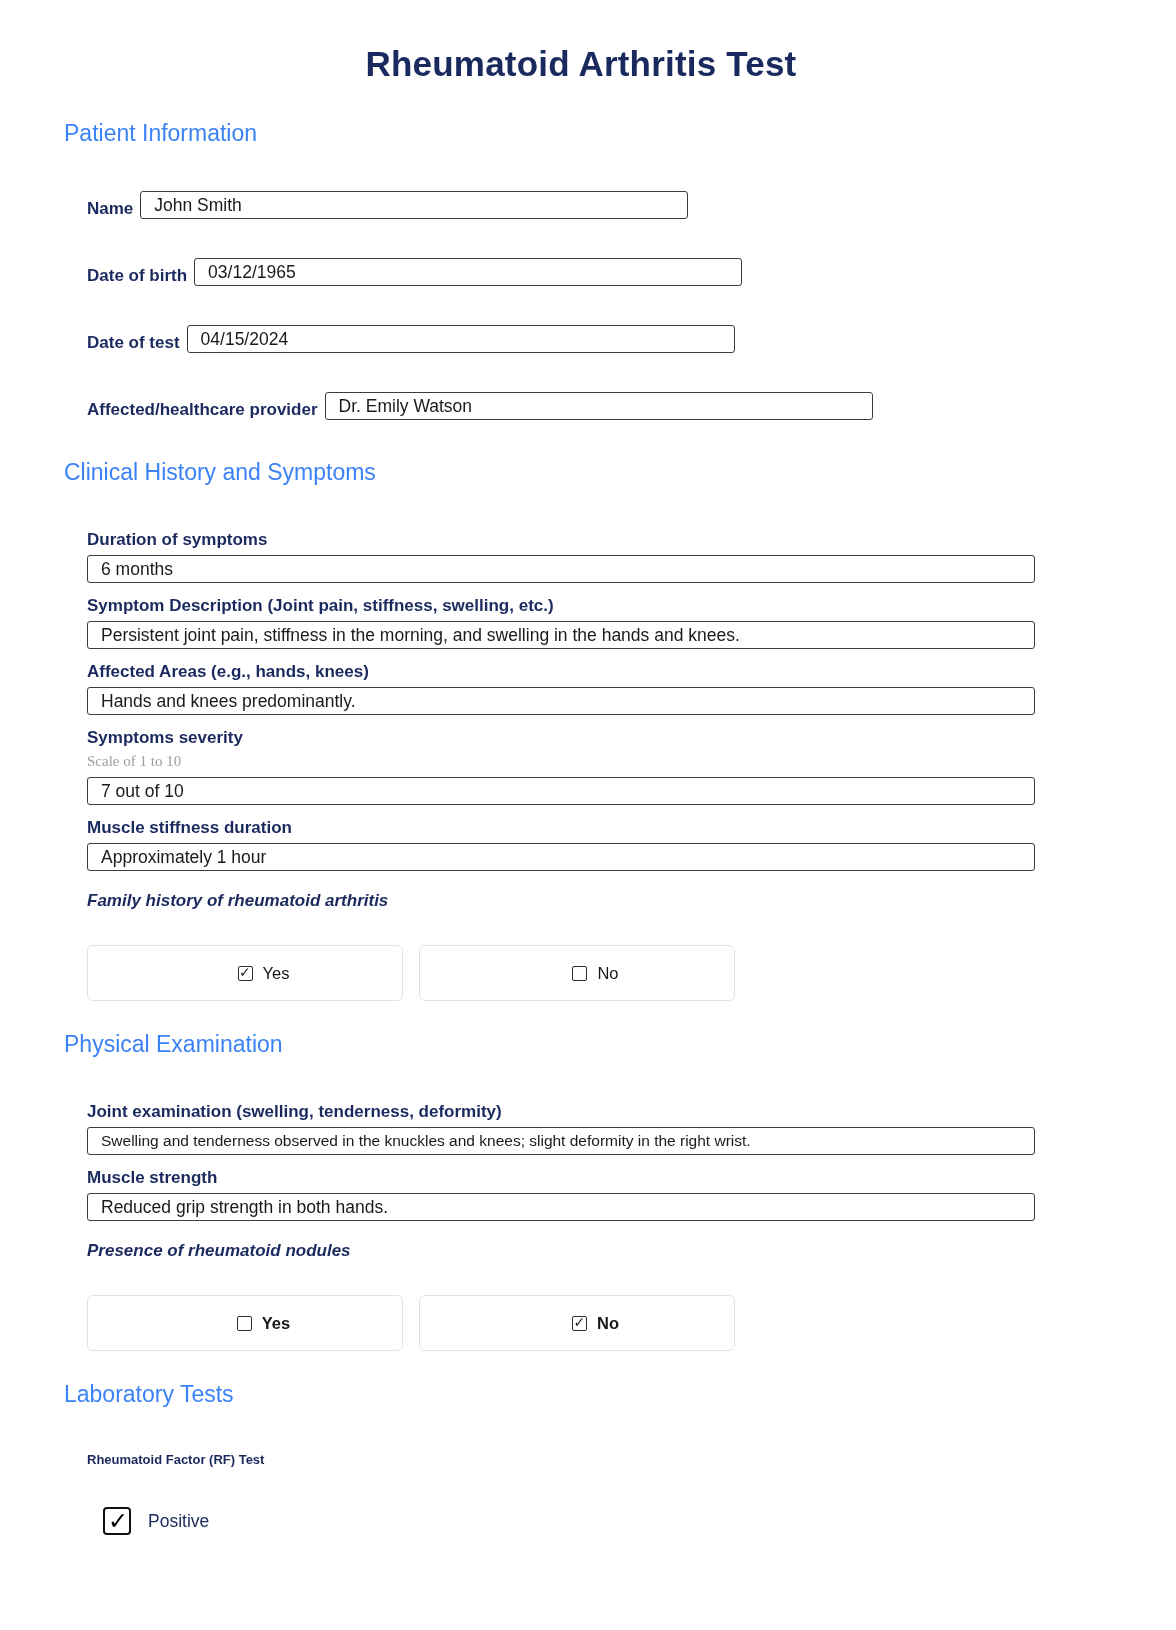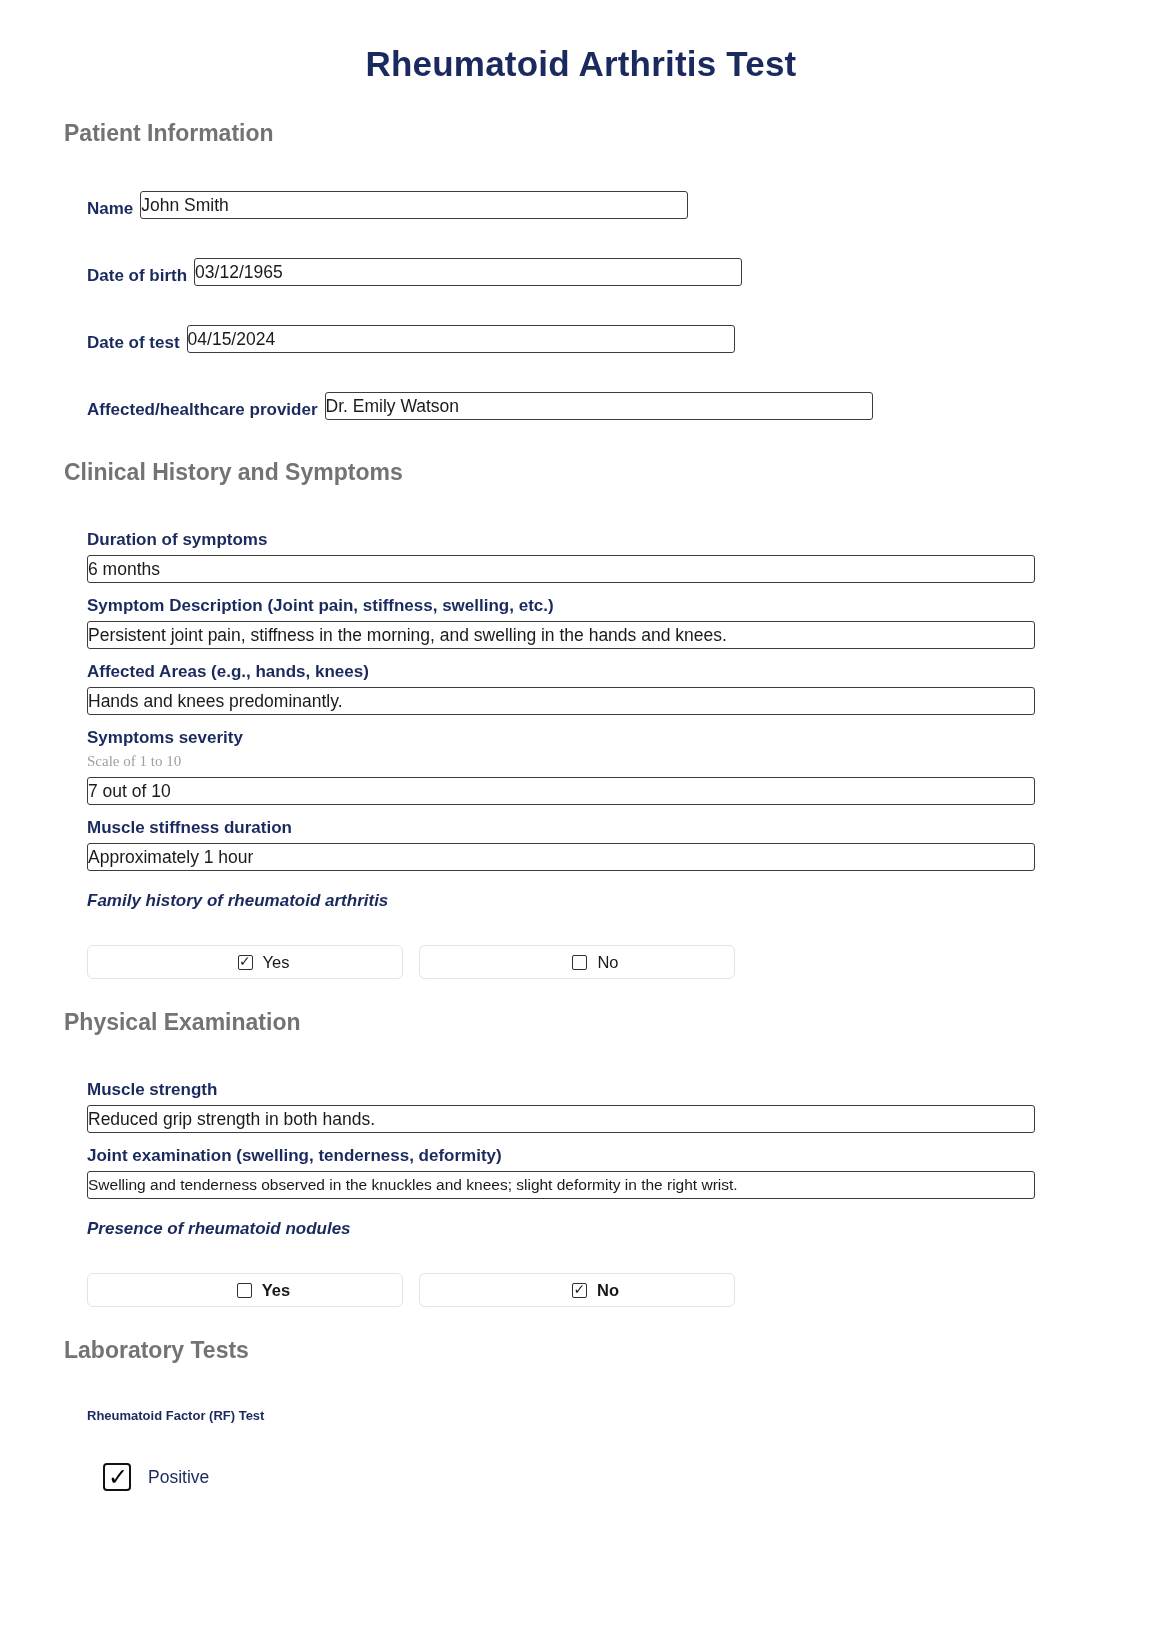--- a/index.html
+++ b/index.html
@@ -16,23 +16,23 @@
   }
   h1.form-title {
     text-align: center;
     color: #1b2a5e;
     font-size: 35px;
     font-weight: 700;
     margin-bottom: 36px;
     letter-spacing: 0.2px;
   }
   h2.section-heading {
-    color: #737373;
+    color: #3b82f6;
     font-size: 23px;
-    font-weight: 700;
+    font-weight: 400;
     margin: 30px 0 44px 0;
   }
   h2.first { margin-top: 0; }
   .fields { margin-left: 23px; }
 
   
   .inline-field {
     display: flex;
     align-items: flex-end;
     margin-bottom: 39px;
@@ -45,21 +45,21 @@
     margin-right: 7px;
   }
   .text-input {
     height: 28px;
     border: 1.6px solid #3c3c3c;
     border-radius: 3px;
     background: #ffffff;
     font-family: "Liberation Sans", "DejaVu Sans", sans-serif;
     font-size: 17.5px;
     color: #1a1a1a;
-    padding: 0 0;
+    padding: 0 13px;
     outline: none;
   }
   .inline-input { width: 548px; }
 
   
   .stacked-field { margin-bottom: 13px; }
   .stacked-field label {
     display: block;
     color: #1b2a5e;
     font-size: 17px;
@@ -83,21 +83,21 @@
   }
 
   
   .choice-row {
     display: flex;
     gap: 16px;
     margin-bottom: 10px;
   }
   .choice-box {
     width: 316px;
-    height: 34px;
+    height: 56px;
     border: 1px solid #e3e3e6;
     border-radius: 6px;
     background: #ffffff;
     display: flex;
     align-items: center;
     justify-content: center;
     gap: 10px;
     cursor: pointer;
     padding-left: 37px;
   }
@@ -215,26 +215,26 @@
           <span class="choice-label">No</span>
         </div>
       </div>
     </div>
   </section>
 
   <section>
     <h2 class="section-heading">Physical Examination</h2>
     <div class="fields">
       <div class="stacked-field">
+        <label>Joint examination (swelling, tenderness, deformity)</label>
+        <input type="text" class="text-input full-input small-text" value="Swelling and tenderness observed in the knuckles and knees; slight deformity in the right wrist." style="">
+      </div>
+      <div class="stacked-field">
         <label>Muscle strength</label>
         <input type="text" class="text-input full-input" value="Reduced grip strength in both hands." style="">
-      </div>
-      <div class="stacked-field">
-        <label>Joint examination (swelling, tenderness, deformity)</label>
-        <input type="text" class="text-input full-input small-text" value="Swelling and tenderness observed in the knuckles and knees; slight deformity in the right wrist." style="">
       </div>
 
       <div class="group-label">Presence of rheumatoid nodules</div>
       <div class="choice-row">
         <div class="choice-box">
           <span class="checkbox"></span>
           <span class="choice-label bold">Yes</span>
         </div>
         <div class="choice-box">
           <span class="checkbox checked"></span>

